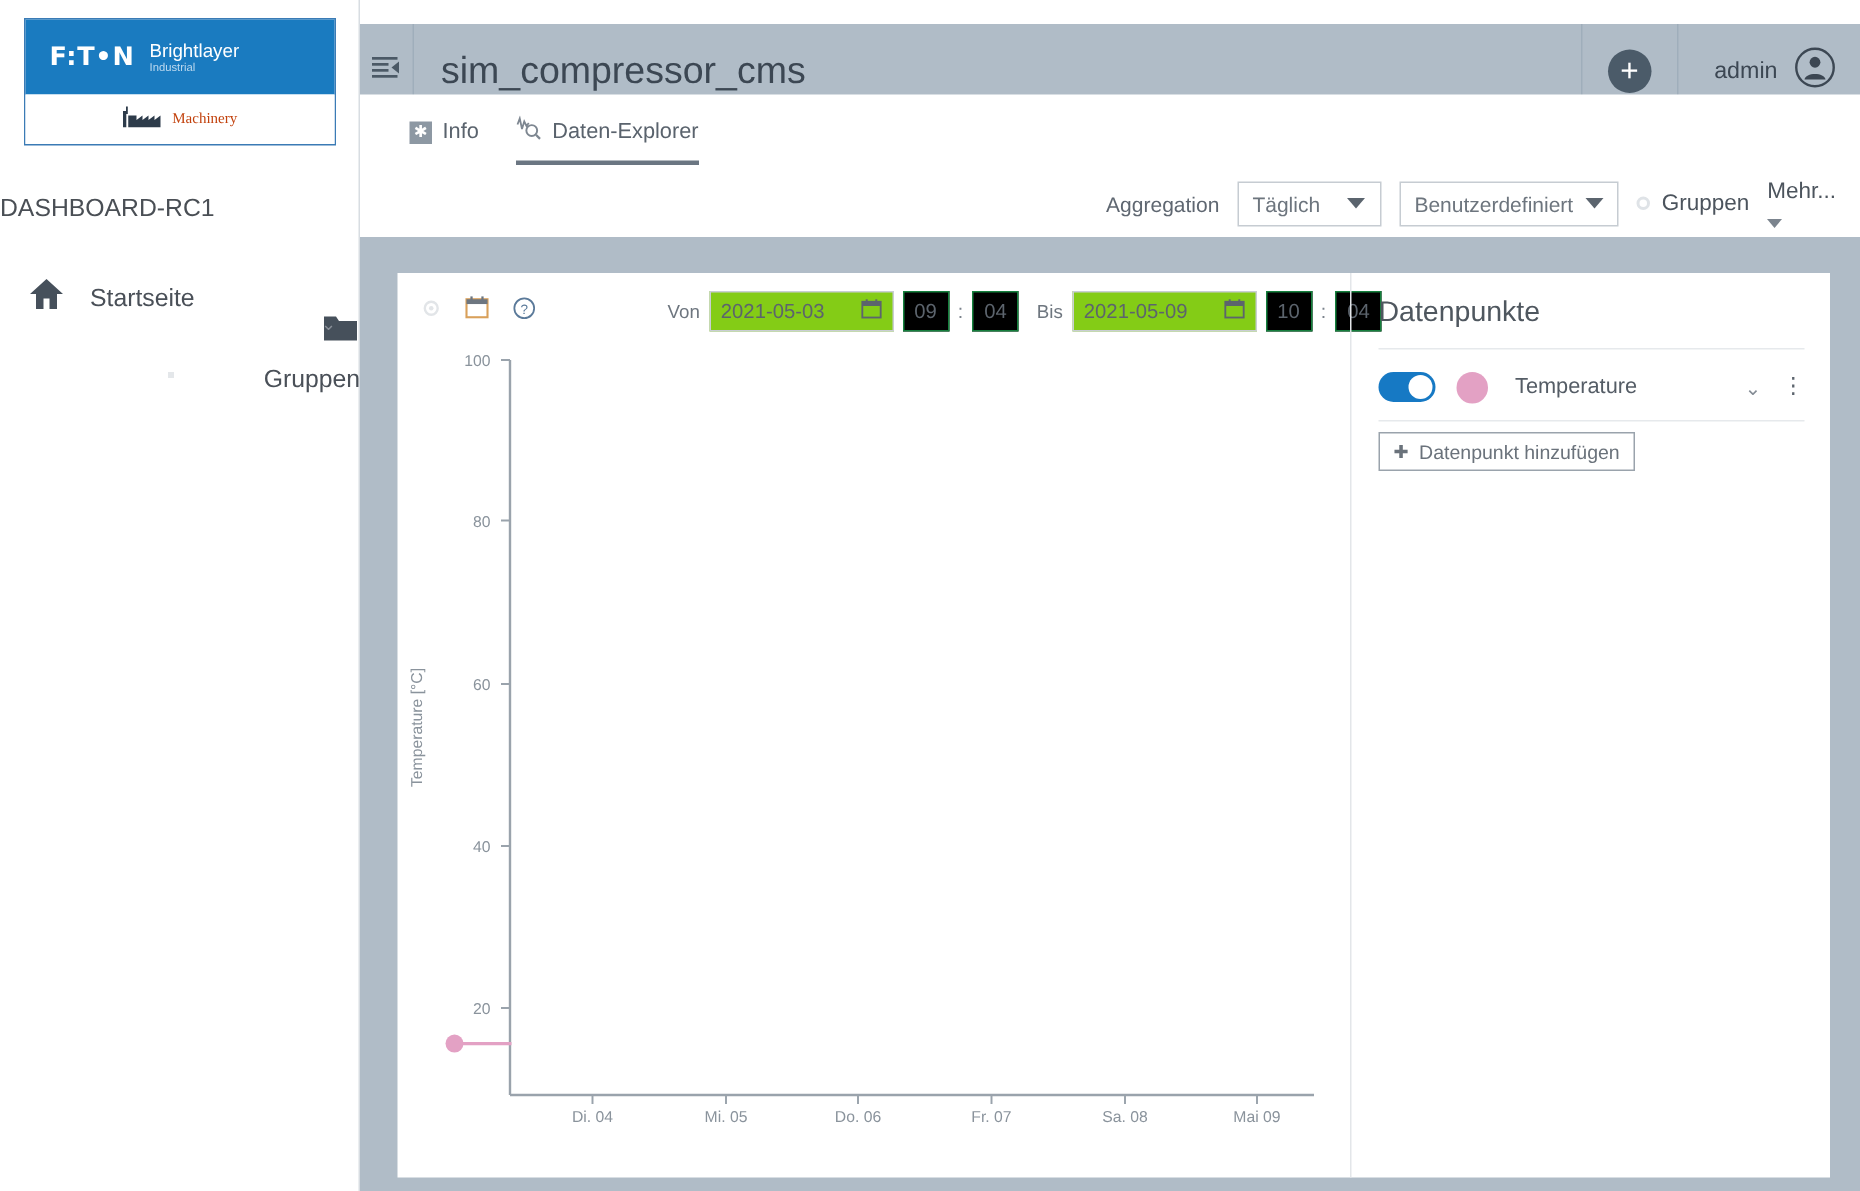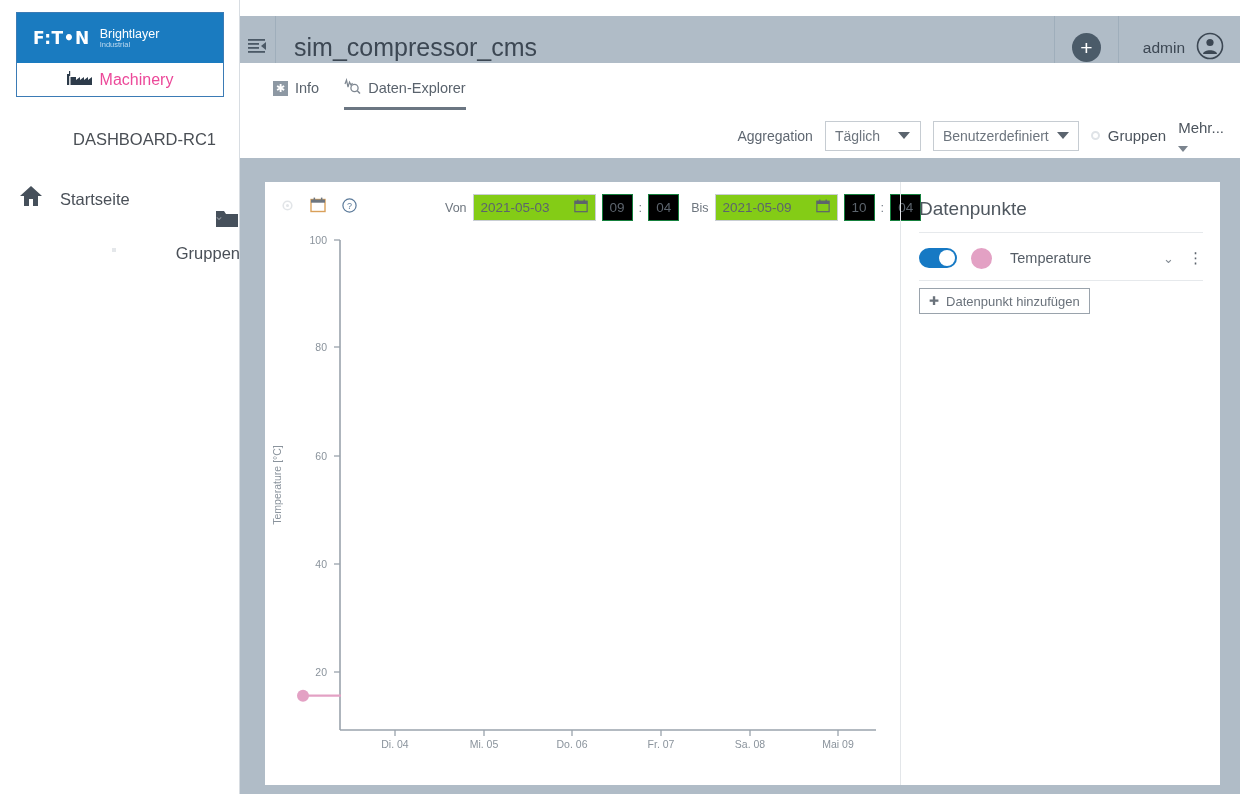--- a/index.html
+++ b/index.html
@@ -34,25 +34,25 @@
     letter-spacing: .5px; font-family: "DejaVu Sans", sans-serif;
   }
   .brightlayer { line-height: 1.05; }
   .brightlayer .b1 { color: #ffffff; font-size: 12.5px; display:block; }
   .brightlayer .b2 { color: #bcd9ef; font-size: 7.5px; display:block; }
   .logo-bottom {
     height: 33px; display: flex; align-items: center;
     justify-content: center; gap: 7px; background:#fff;
   }
   .factory-icon { display:block; }
-  .machinery-label { color: #ec4899; font-size: 16px; }
+  .machinery-label { color: #c2410c; font-size: 10px; font-family: Liberation Serif, serif; }
 
   .dash-title {
     position: absolute; left: 0; top: 130px; width: 216px;
-    text-align: right; font-size: 16.5px; color: #4a4f55;
+    text-align: left; font-size: 16.5px; color: #4a4f55;
   }
   .nav-item {
     position: absolute; left: 0; width: 240px; height: 44px;
     display: flex; align-items: flex-end; padding-left: 18px; gap: 16px;
     color: #4a5058; font-size: 16.5px;
   }
   .nav-icon { width: 26px; height: 26px; display:flex; align-items:center; justify-content:center; }
   .nav-chevron {
     position: absolute; right: 16px; color: #8a9099; font-size: 12px;
   }

